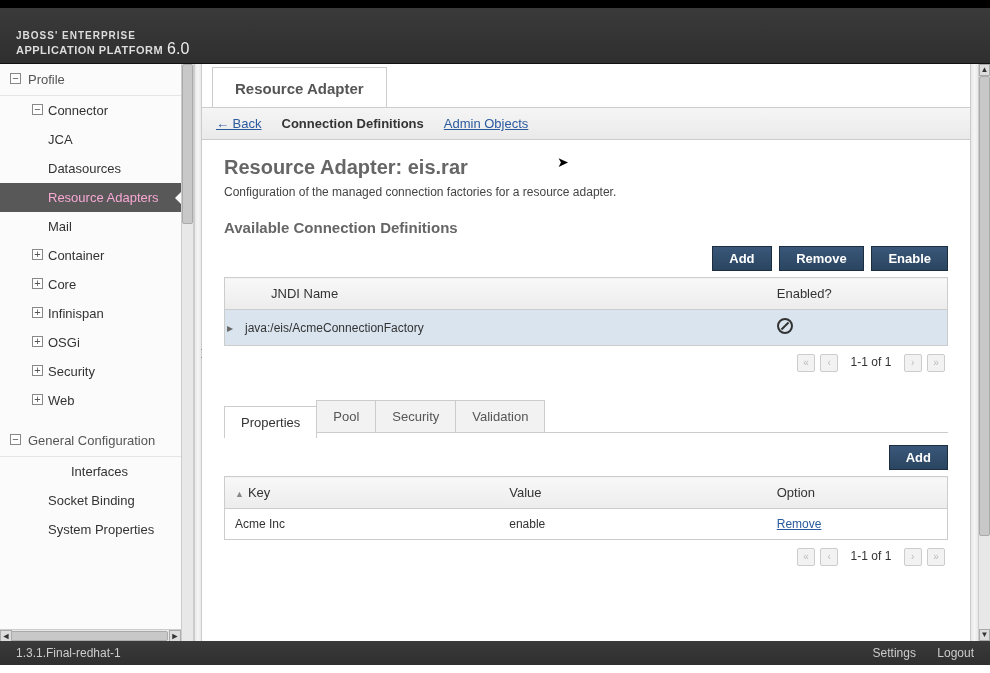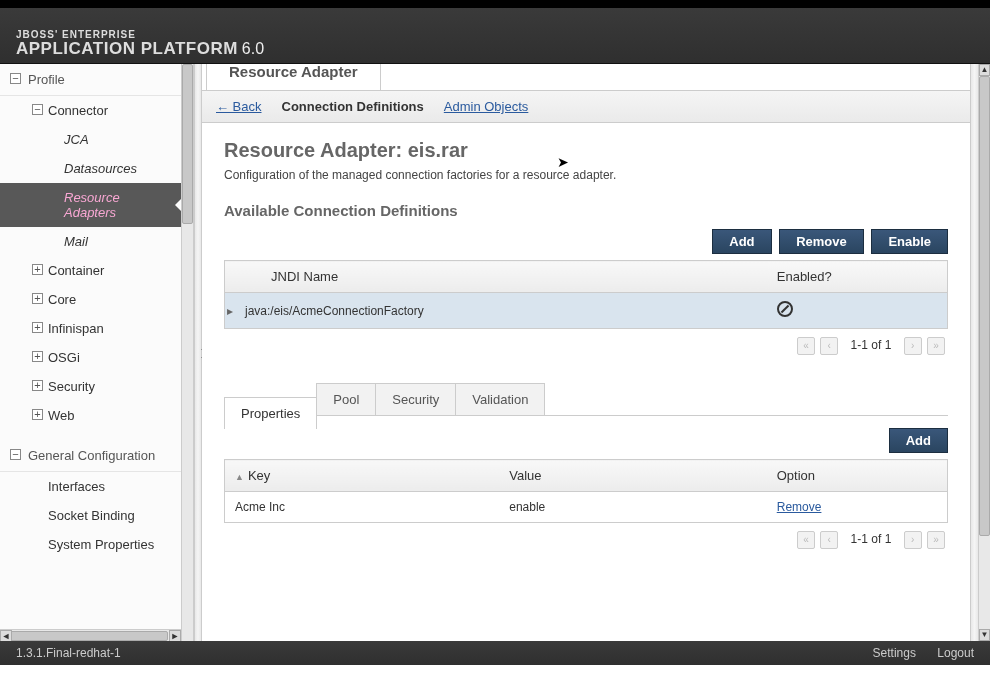--- a/index.html
+++ b/index.html
@@ -11,21 +11,21 @@
   height: 56px;
   background: linear-gradient(to bottom, #3a3a3a, #2f2f2f);
   border-bottom: 1px solid #111;
   position: relative;
   display: flex;
   align-items: flex-end;
   padding: 0 18px 6px 16px;
 }
 .brand { color: #ddd; line-height: 1; }
 .brand .line1 { font-size: 10px; letter-spacing: 1px; font-weight: bold; }
-.brand .line2 { font-size: 17px; font-weight: 900; letter-spacing: 0.5px; }
+.brand .line2 { font-size: 11px; font-weight: 900; letter-spacing: 0.5px; }
 .brand .ver { font-size: 16px; font-weight: normal; margin-left: 4px; color: #eee; }
 .header-right { position: absolute; right: 18px; top: 6px; text-align: right; }
 .msgs { color: #e67e22; font-weight: bold; font-size: 13px; display: block; margin-bottom: 10px; }
 .navlinks span { color: #aaa; font-size: 17px; margin-left: 20px; cursor: pointer; }
 .navlinks span.active { color: #fff; font-weight: bold; position: relative; }
 .navlinks span.active::after { content:''; position:absolute; left:50%; bottom:-9px; margin-left:-6px; border:6px solid transparent; border-bottom-color:#fff; }
 
 .main { display: flex; height: 577px; }
 
 .sidebar { width: 194px; border-right: 1px solid #ccc; background: #fbfbfb; position: relative; overflow: hidden; }
@@ -34,37 +34,37 @@
 .side-inner { position: absolute; left:0; right:12px; top:0; bottom:12px; overflow: hidden; }
 .side-hscroll { position:absolute; left:0; right:12px; bottom:0; height:12px; background:#e8e8e8; border-top:1px solid #ccc; display:flex; align-items:center; }
 .side-hscroll .thumb { height:10px; width:160px; background:#c8c8c8; border:1px solid #aaa; border-radius:2px; margin-left:8px; }
 .side-hscroll .arrow { width:12px; height:12px; border:1px solid #aaa; background:#ddd; font-size:9px; text-align:center; line-height:10px; cursor:pointer; }
 .side-hscroll .arrow.left { position:absolute; left:0; }
 .side-hscroll .arrow.right { position:absolute; right:0; }
 
 .tree-section-title { padding: 8px 10px 8px 28px; color: #555; border-bottom: 1px solid #e5e5e5; position: relative; }
 .tree-section-title .exp { position: absolute; left: 10px; top: 9px; width: 11px; height: 11px; border: 1px solid #888; background: #fff; font-size: 11px; line-height: 9px; text-align: center; color:#555; }
 .tree-item { padding: 7px 10px 7px 48px; color: #333; position: relative; cursor: pointer; }
-.tree-item.level2 { padding-left: 64px; font-style: italic; }
+.tree-item.level2 { padding-left: 48px; }
 .tree-item .exp { position: absolute; left: 32px; top: 8px; width: 11px; height: 11px; border: 1px solid #888; background:#fff; font-size:11px; line-height:9px; text-align:center; color:#555; }
 .tree-item.active { background: #585858; color: #f9a8d4; }
 .tree-item.active::after { content:''; position:absolute; right:-1px; top:50%; margin-top:-7px; border:7px solid transparent; border-right-color:#fbfbfb; }
 
 .splitter { width: 8px; background: linear-gradient(to right, #e8e8e8, #f5f5f5, #e8e8e8); border-left:1px solid #ccc; border-right:1px solid #ccc; cursor: col-resize; position:relative; }
 .splitter .grip { position:absolute; top:50%; left:2px; color:#888; font-size:9px; letter-spacing:-1px; transform:translateY(-50%) rotate(90deg); }
 
 .content { flex: 1; position: relative; background: #fff; display:flex; }
 .content-inner { flex:1; overflow:hidden; padding: 0; }
 .content-scroll { width: 12px; background: #e8e8e8; border-left:1px solid #ccc; position:relative; }
 .content-scroll .thumb { position:absolute; top:12px; left:0; right:0; height:460px; background:#c8c8c8; border:1px solid #aaa; border-radius:2px; }
 .content-scroll .arrow { position:absolute; left:0; right:0; height:12px; background:#ddd; border:1px solid #aaa; font-size:8px; text-align:center; line-height:10px; }
 .content-scroll .arrow.up { top:0; }
 .content-scroll .arrow.down { bottom:0; }
 
-.tab-strip { display:flex; align-items:flex-end; height: 27px; border-bottom:1px solid #ccc; padding-left:0; }
+.tab-strip { display:flex; align-items:flex-end; height: 44px; border-bottom:1px solid #ccc; padding-left:6px; }
 .main-tab { padding: 12px 22px 10px; background:#fff; border:1px solid #ccc; border-bottom:none; margin-left:4px; font-weight:bold; font-size:15px; color:#555; }
 
 .crumb-bar { background: linear-gradient(to bottom,#f5f5f5,#eaeaea); border-bottom:1px solid #ccc; padding: 8px 14px; display:flex; gap:20px; }
 .crumb-bar a { color: #2a5a9e; text-decoration: underline; cursor:pointer; }
 .crumb-bar .active { color:#333; font-weight:bold; text-decoration:none; position:relative; }
 
 .page-body { padding: 16px 22px; }
 h2.page-title { font-size: 20px; color:#666; font-weight:bold; margin-bottom:6px; }
 .page-desc { font-size: 12px; color:#444; margin-bottom:20px; }
 h3.section-title { font-size:15px; color:#666; font-weight:bold; margin-bottom:10px; }
@@ -78,21 +78,21 @@
 tr.selected td { background:#d9e4ee; }
 .no-icon { width:16px; height:16px; border:2px solid #333; border-radius:50%; position:relative; display:inline-block; }
 .no-icon::after { content:''; position:absolute; left:1px; right:1px; top:5px; height:2px; background:#333; transform:rotate(-45deg); }
 
 .pager { text-align:right; padding:8px 2px; color:#555; font-size:12px; }
 .pager .pbtn { display:inline-block; width:18px; height:18px; border:1px solid #ccc; background:#f2f2f2; text-align:center; line-height:15px; font-size:10px; color:#bbb; border-radius:2px; margin:0 1px; cursor:pointer; }
 .pager .ptxt { margin: 0 8px; color:#333; }
 
 .sub-tabs { display:flex; border-bottom:1px solid #ccc; margin-top:20px; }
 .sub-tab { padding:8px 16px; border:1px solid #ccc; border-bottom:none; background:#f2f2f2; color:#555; cursor:pointer; font-size:13px; margin-right:-1px; }
-.sub-tab.active { background:#fff; color:#333; position:relative; top:14px; }
+.sub-tab.active { background:#fff; color:#333; position:relative; top:6px; }
 
 .link-cell { color:#2a5a9e; text-decoration:underline; cursor:pointer; }
 .sort-ind { font-size:9px; color:#888; margin-right:4px; }
 
 .footer { height: 24px; background: linear-gradient(to bottom,#3a3a3a,#2f2f2f); color:#ccc; display:flex; align-items:center; padding:0 16px; font-size:12px; }
 .footer .right { margin-left:auto; }
 .footer .right span { margin-left:18px; cursor:pointer; }
 
 .cursor-img { position:absolute; left:557px; top:154px; font-size:14px; color:#000; pointer-events:none; }
 
@@ -132,21 +132,21 @@
       <div class="tree-item"><span class="exp">+</span><span>Core</span></div>
       <div class="tree-item"><span class="exp">+</span><span>Infinispan</span></div>
       <div class="tree-item"><span class="exp">+</span><span>OSGi</span></div>
       <div class="tree-item"><span class="exp">+</span><span>Security</span></div>
       <div class="tree-item"><span class="exp">+</span><span>Web</span></div>
 
       <div class="tree-section-title" style="margin-top:10px;">
         <span class="exp">−</span>
         <span>General Configuration</span>
       </div>
-      <div class="tree-item" style="padding-left:48px;">Interfaces</div>
+      <div class="tree-item" style="padding-left:28px;text-align:center;">Interfaces</div>
       <div class="tree-item" style="padding-left:48px;">Socket Binding</div>
       <div class="tree-item" style="padding-left:48px;">System Properties</div>
     </div>
     <div class="side-scroll">
         <div class="thumb"></div>
       </div>
     <div class="side-hscroll">
       <div class="arrow left">◄</div>
       <div class="thumb"></div>
       <div class="arrow right">►</div>

